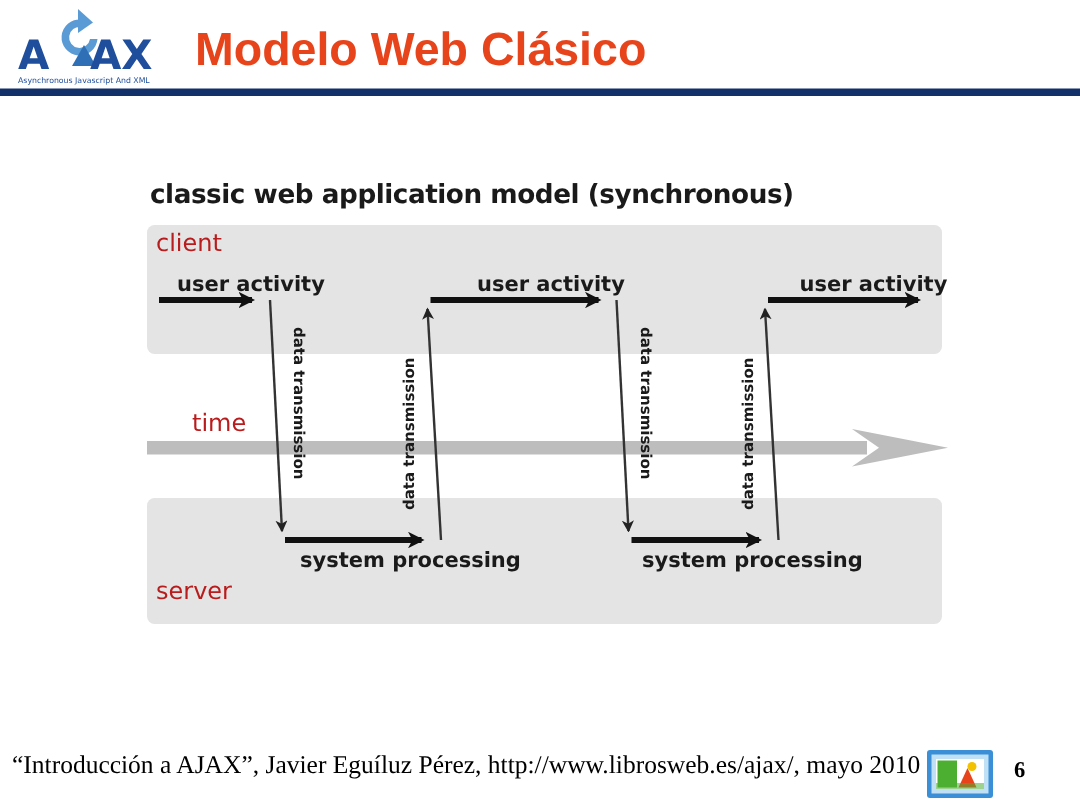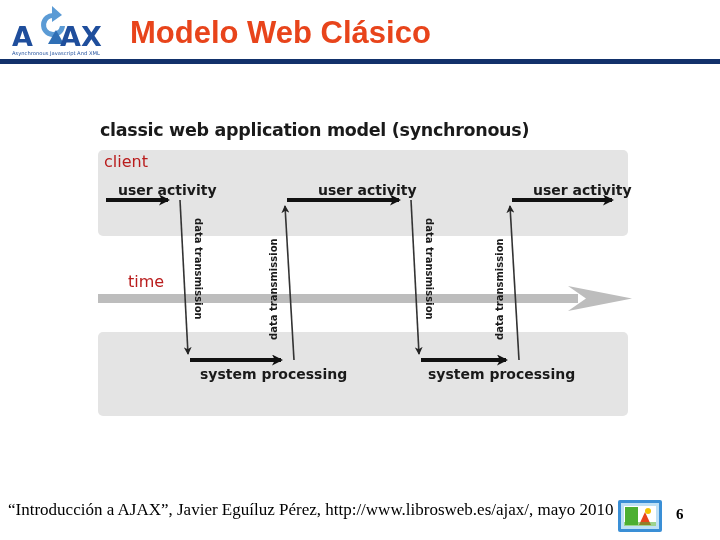--- a/index.html
+++ b/index.html
@@ -161,20 +161,21 @@
 
 <div id="diagram">
 
   <div id="diagram-caption">classic web application model (synchronous)</div>
 
   <div class="band" id="band-client"></div>
   <div class="band" id="band-server"></div>
 
   <div class="band-label" id="label-client">client</div>
   <div class="band-label" id="label-time">time</div>
+  <div class="band-label" id="label-server">server</div>
 
   <svg id="time-axis" viewBox="0 0 534 30">
     <rect x="0" y="10" width="480" height="9" fill="#bdbdbd"></rect>
     <polygon points="470,2 534,14.5 470,27 488,14.5" fill="#bdbdbd"></polygon>
   </svg>
 
   <svg id="flow-svg" viewBox="0 0 720 380">
     <defs>
       <marker id="mk-thick" markerWidth="11" markerHeight="11" refX="9" refY="5.5" orient="auto" markerUnits="userSpaceOnUse">
         <path d="M0,0 L11,5.5 L0,11 L3,5.5 Z" fill="#111"></path>

